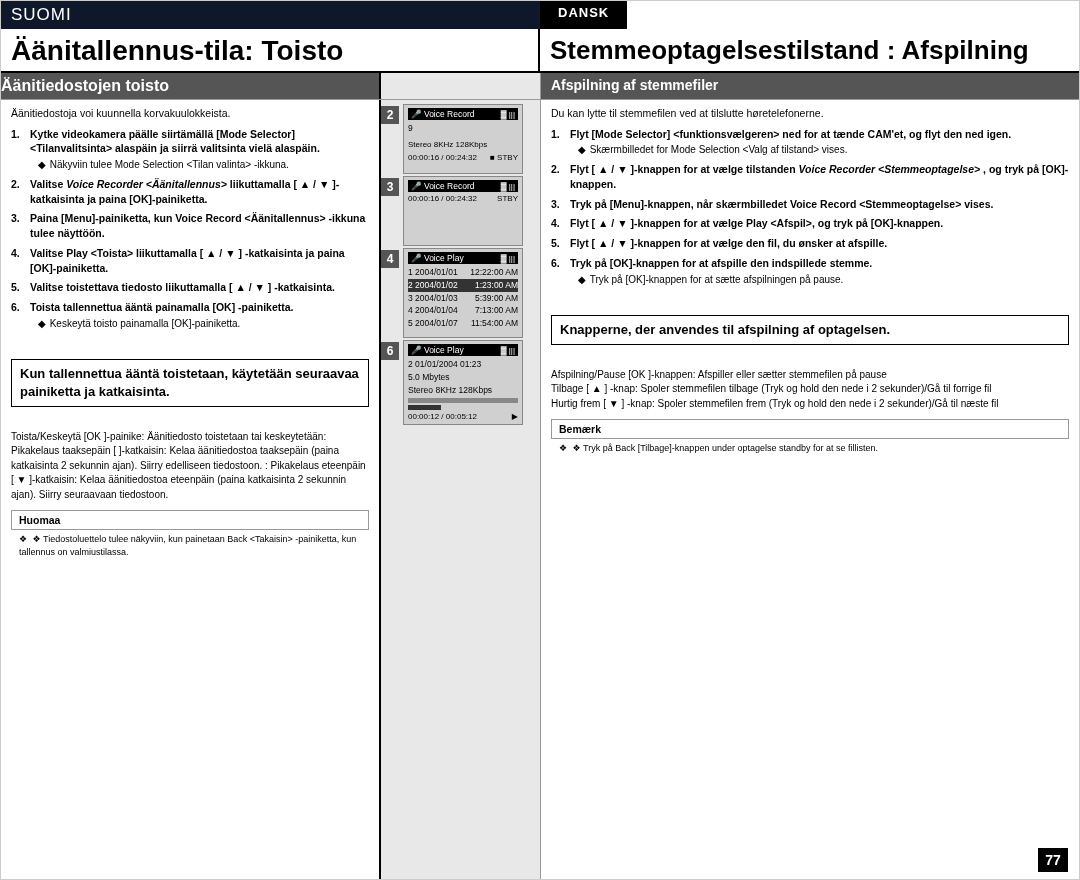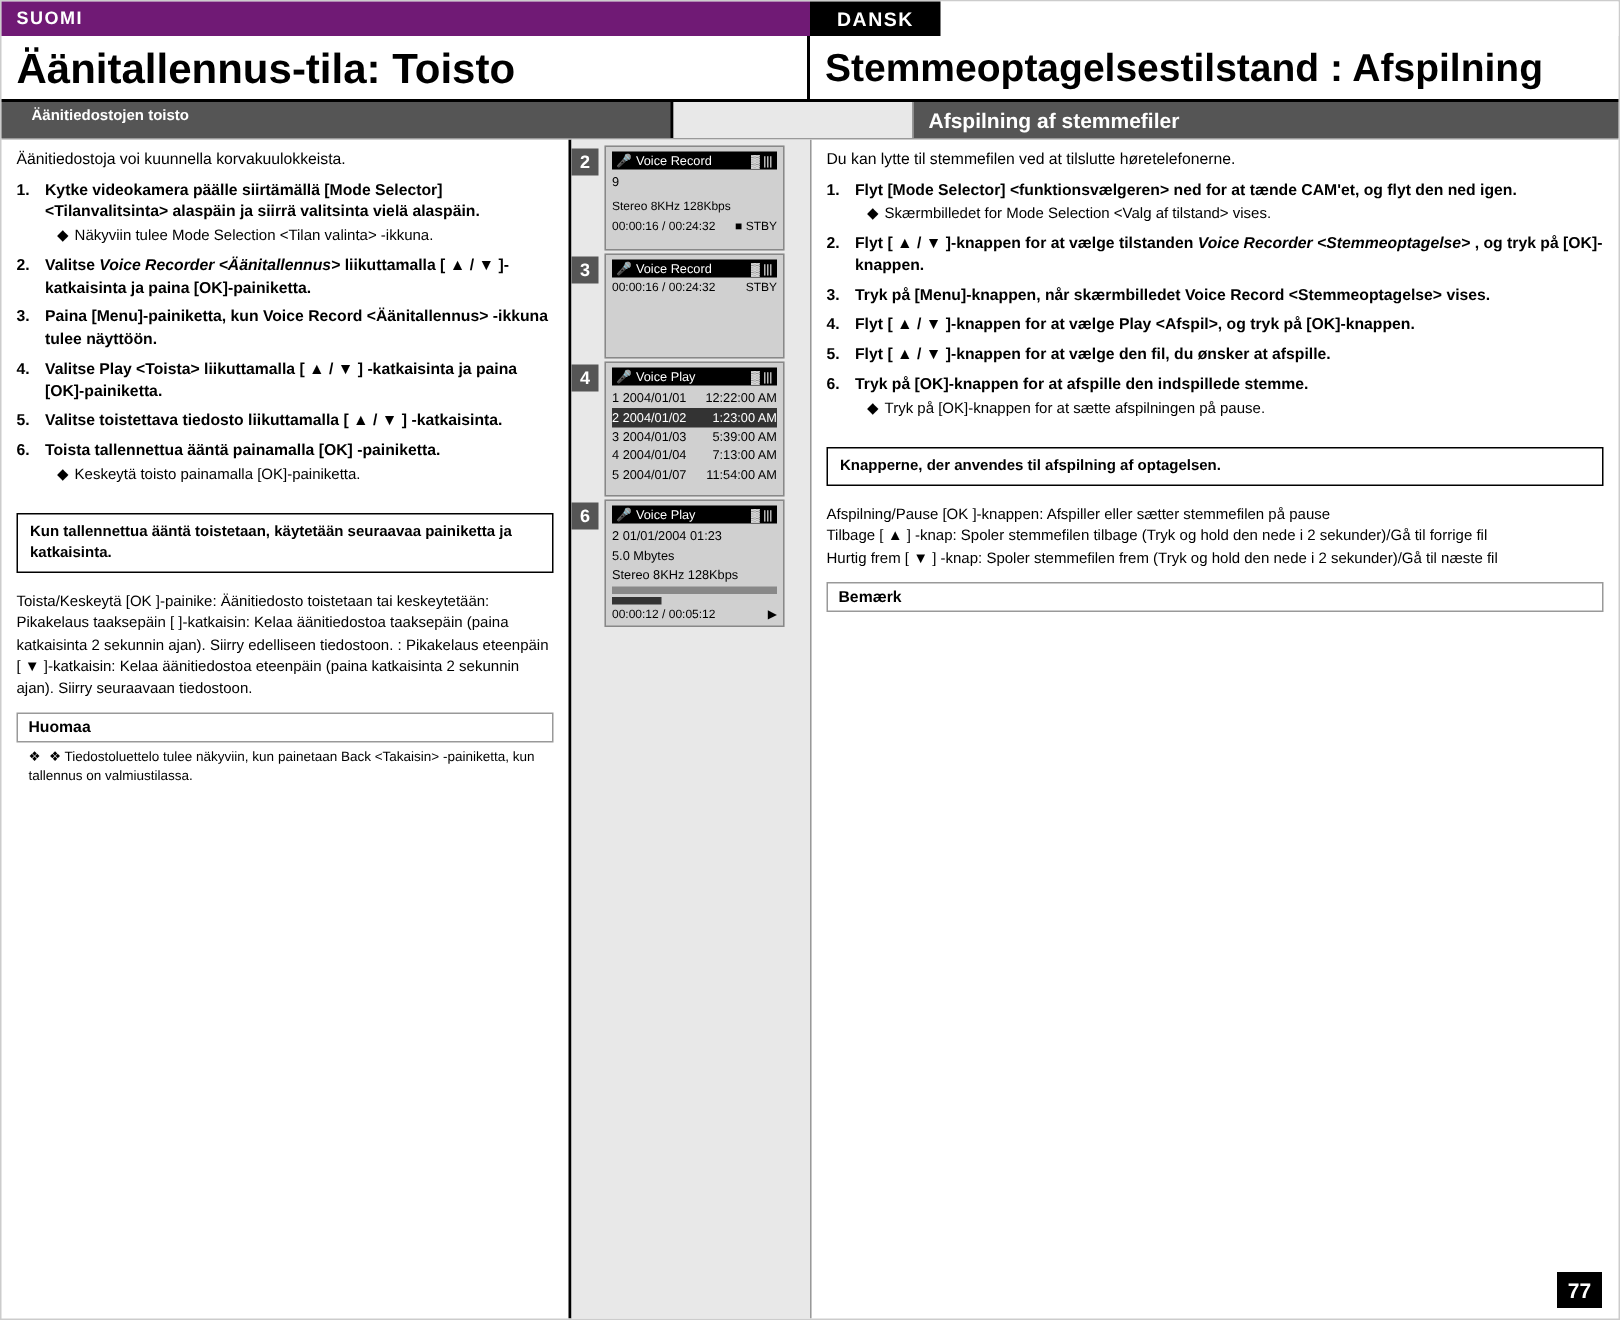--- a/index.html
+++ b/index.html
@@ -23,24 +23,24 @@
 
     
     .top-header {
       display: flex;
       width: 100%;
       background: #fff;
     }
 
     .top-header-left {
       width: 50%;
-      background: #701a75;
+      background: #0f172a;
       color: #fff;
-      font-weight: bold;
-      font-size: 12px;
+      font-weight: normal;
+      font-size: 17px;
       padding: 4px 10px;
       letter-spacing: 1px;
     }
 
     .top-header-right {
       width: 50%;
       display: flex;
     }
 
     .dansk-badge {
@@ -123,22 +123,22 @@
     }
 
     .bullet-sym {
       margin-right: 4px;
     }
 
     
     .highlight-box {
       border: 1.5px solid #000;
       padding: 5px 8px;
-      margin: 13px 0;
-      font-size: 10px;
+      margin: 23px 0;
+      font-size: 13px;
       font-weight: bold;
       line-height: 1.4;
     }
 
     .body-text {
       font-size: 10px;
       line-height: 1.45;
       margin-bottom: 5px;
     }
 
@@ -318,21 +318,21 @@
   <div class="main-title-row">
     <div class="main-title-left">
       <h1>Äänitallennus-tila: Toisto</h1>
     </div>
     <div class="main-title-right">
       <h1>Stemmeoptagelsestilstand : Afspilning</h1>
     </div>
   </div>
 
   <div style="display:flex; border-bottom:1px solid #999;">
-    <div style="width:448px; background:#555; color:#fff; font-size:10px; font-weight:bold; padding:4px 20px; border-right:2px solid #000;">
+    <div style="width:380px; background:#555; color:#fff; font-size:16px; font-weight:bold; padding:4px 0; border-right:2px solid #000;">
       <span>Äänitiedostojen toisto</span>
     </div>
     <div style="width:160px; background:#e8e8e8; border-right:1px solid #999;"></div>
     <div style="flex:1; background:#555; color:#fff; font-size:14px; font-weight:bold; padding:4px 10px;">
       <span>Afspilning af stemmefiler</span>
     </div>
   </div>
 
   <div class="two-col-split">
 
@@ -567,20 +567,24 @@
       <p class="body-text">
         Afspilning/Pause [OK ]-knappen: Afspiller eller sætter stemmefilen på pause<br>
         Tilbage [ ▲ ] -knap: Spoler stemmefilen tilbage (Tryk og hold den nede i 2 sekunder)/Gå til forrige fil<br>
         Hurtig frem [ ▼ ] -knap: Spoler stemmefilen frem (Tryk og hold den nede i 2 sekunder)/Gå til næste fil
       </p>
 
       <div class="remark-box">
         <span class="remark-title">Bemærk</span>
       </div>
 
+      <p class="footer-note">
+        <span class="footer-note-sym">❖</span>
+        <span>❖ Tryk på Back [Tilbage]-knappen under optagelse standby for at se fillisten.</span>
+      </p>
     </div>
 
   </div>
 
 </div>
 
 <div class="page-number-box">
   <span>77</span>
 </div>
 

